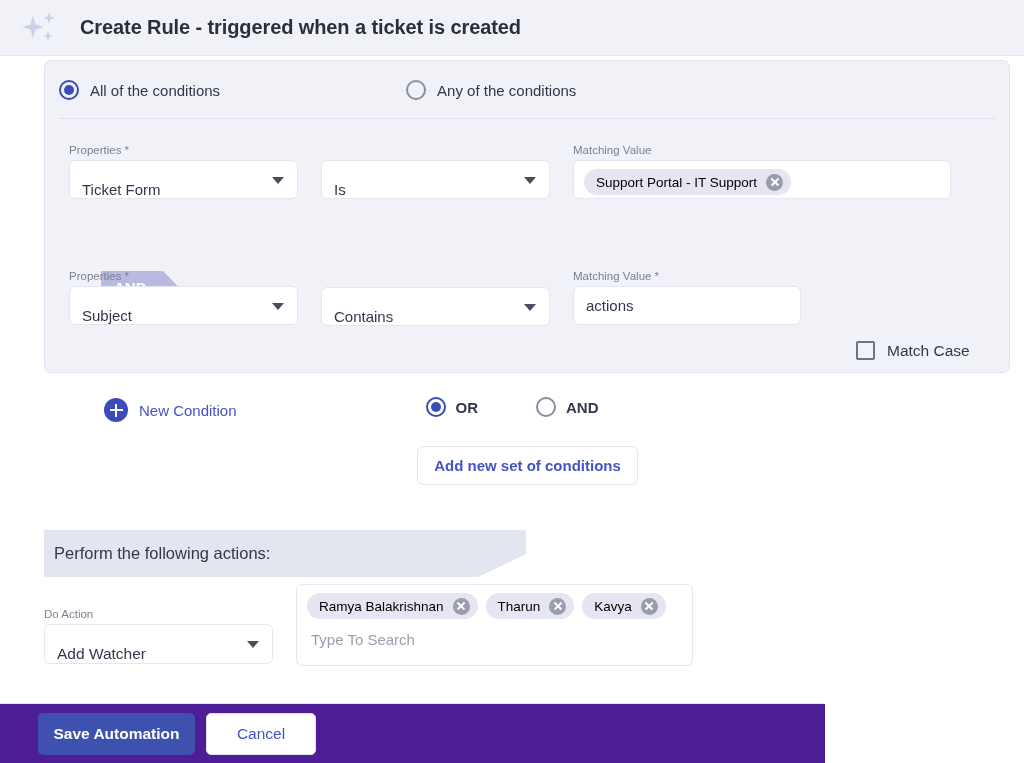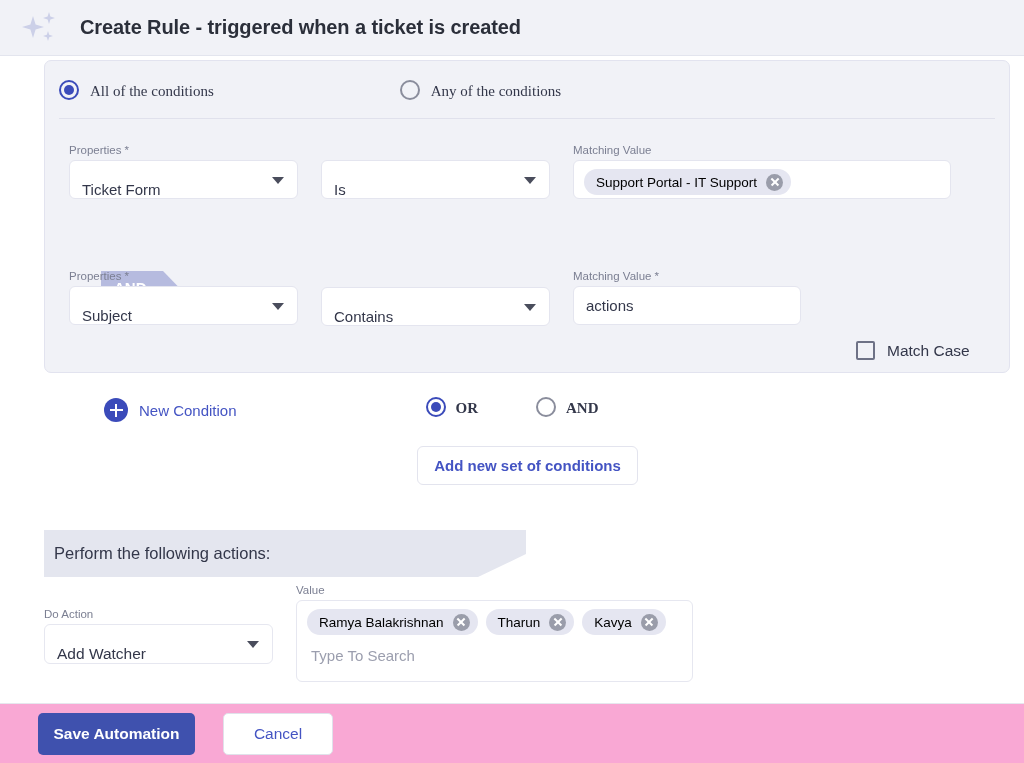--- a/index.html
+++ b/index.html
@@ -64,23 +64,22 @@
   .match-type-row::after {
     content: "";
     position: absolute;
     left: 14px; right: 14px; bottom: 0;
     height: 1px;
     background: #e0e1ec;
   }
 
   .radio-opt {
     display: flex;
-    align-items: flex-end;
-    cursor: pointer;
-    font-family: Liberation Serif, serif;
+    align-items: center;
+    cursor: pointer;
   }
   .radio-opt .rlabel {
     margin-left: 11px;
     font-size: 15px;
     color: #33374a;
   }
   .radio {
     width: 20px; height: 20px;
     border-radius: 50%;
     border: 2px solid #8a8d9c;
@@ -295,27 +294,27 @@
   .do-action-group { position: absolute; left: 44px; top: 608px; width: 229px; }
   .do-action-group .fctrl { height: 40px; font-size: 15.5px; border-color: #e6e7f0; }
 
   .value-group { position: absolute; left: 296px; top: 584px; width: 397px; }
   .value-group .chipbox { height: 82px; border-color: #e6e7f0; }
 
   
   .footer {
     position: absolute;
     left: 0; top: 703px;
-    width: 1024px; height: 60px;
+    width: 825px; height: 60px;
     border-top: 1px solid #e6e7ee;
-    background: #f9a8d4;
+    background: #4c1d95;
     display: flex;
     align-items: center;
     padding-left: 38px;
-    gap: 28px;
+    gap: 11px;
   }
   .btn-save {
     width: 157px; height: 42px;
     background: #3f51ae;
     color: #ffffff;
     border: none;
     border-radius: 5px;
     font-size: 15.5px;
     font-weight: bold;
     font-family: "Liberation Sans", sans-serif;
@@ -438,21 +437,20 @@
 
   <div class="do-action-group">
     <span class="flabel">Do Action</span>
     <div class="fctrl select">
       <span>Add Watcher</span>
       <span class="caret"></span>
     </div>
   </div>
 
   <div class="value-group">
-    <span class="flabel">Value</span>
     <div class="chipbox">
       <span class="chip">
         <span>Ramya Balakrishnan</span>
         <span class="chip-x"></span>
       </span>
       <span class="chip">
         <span>Tharun</span>
         <span class="chip-x"></span>
       </span>
       <span class="chip">

